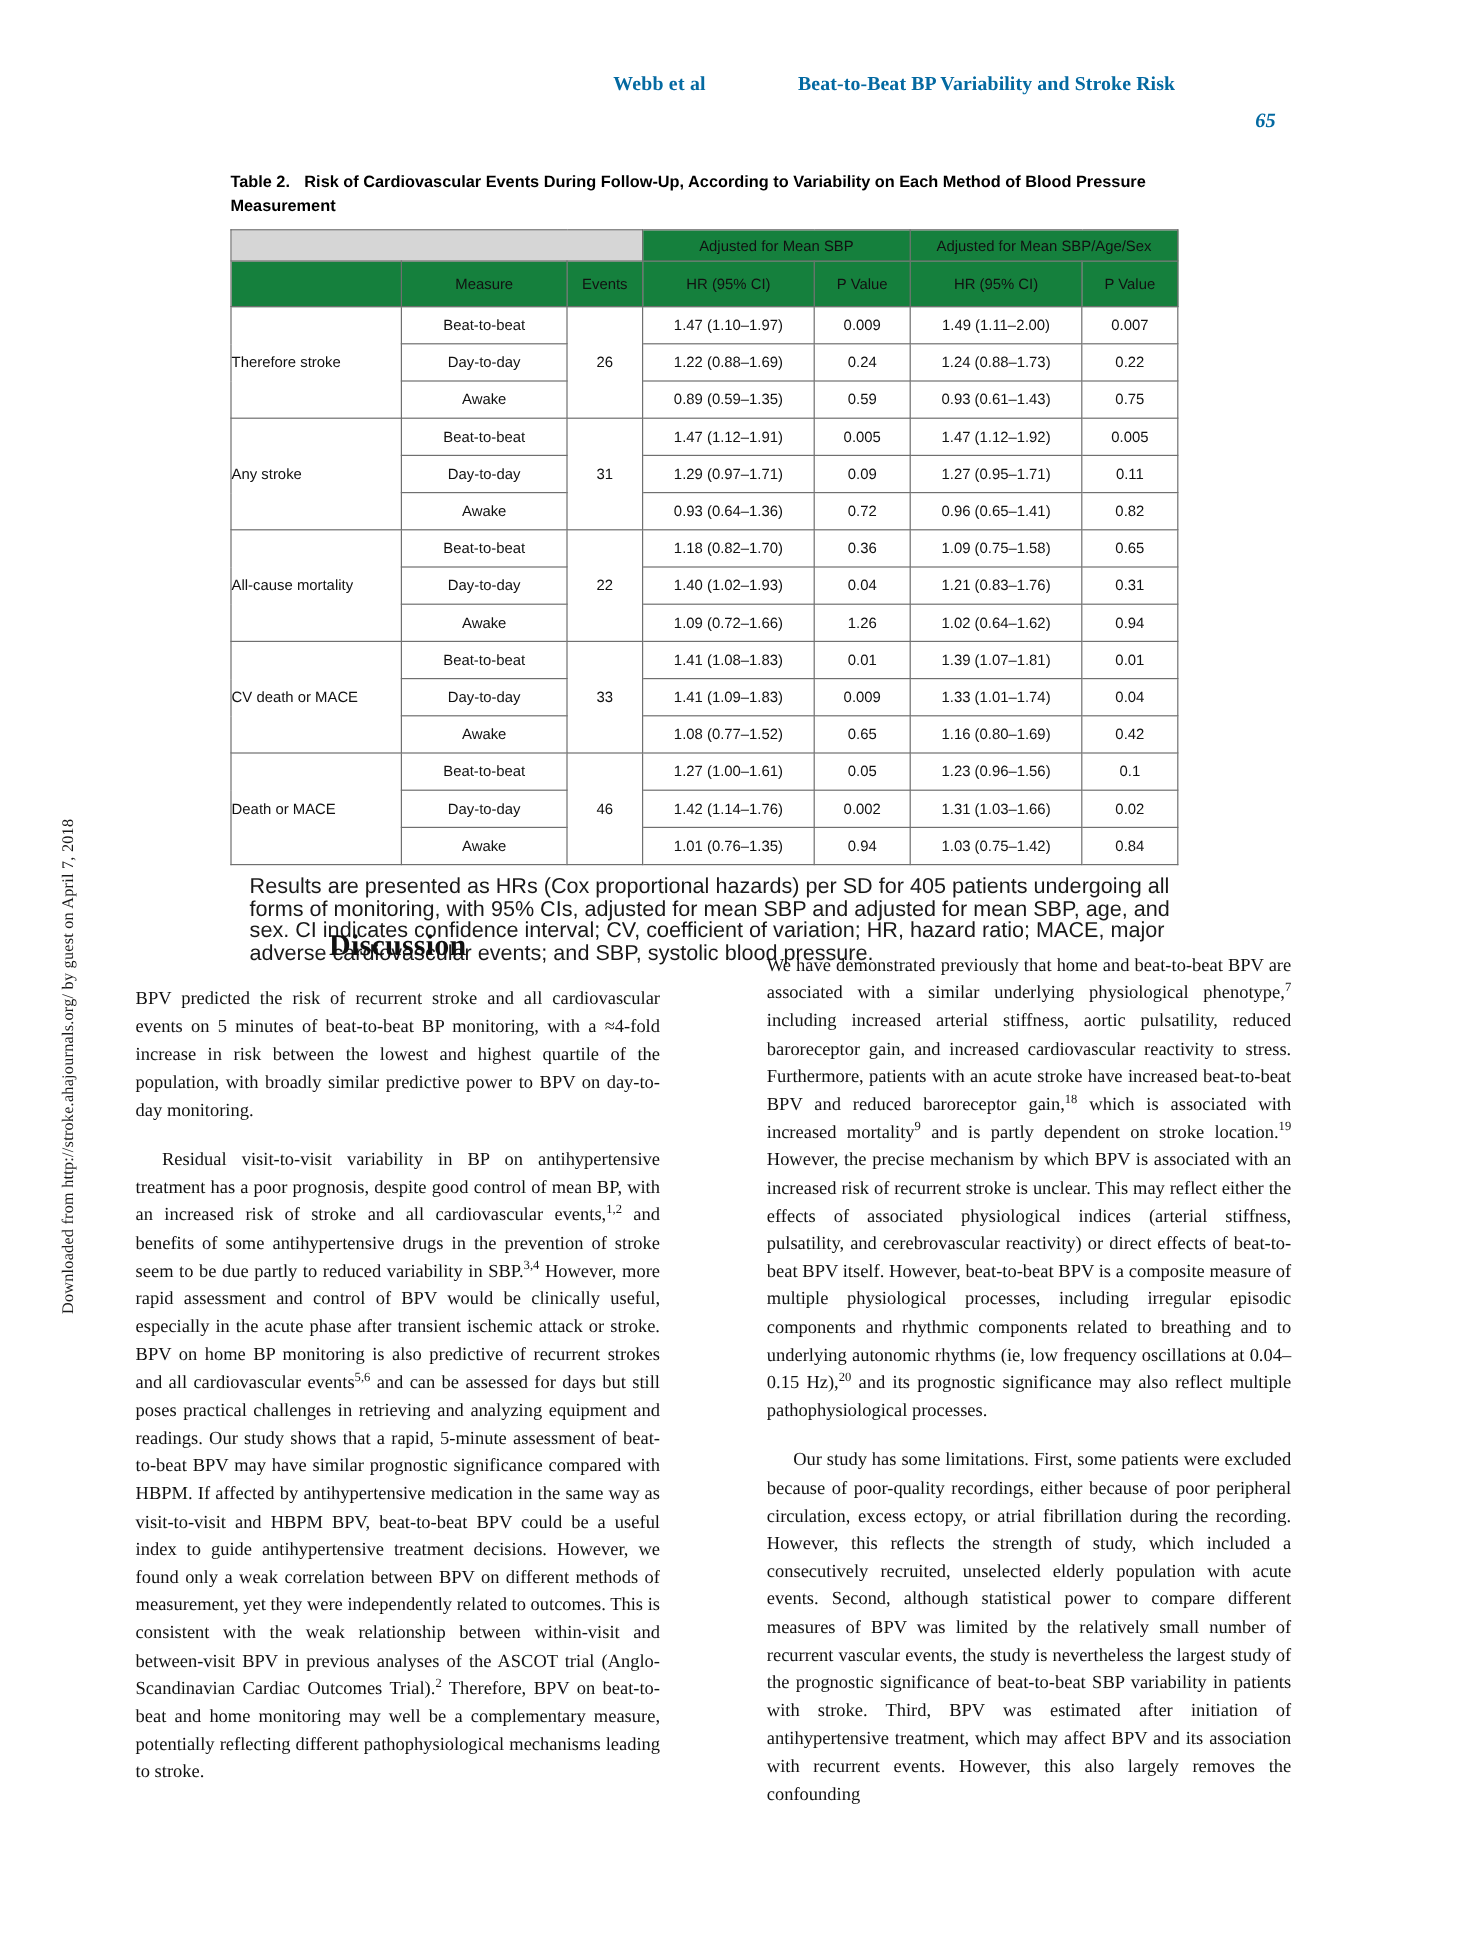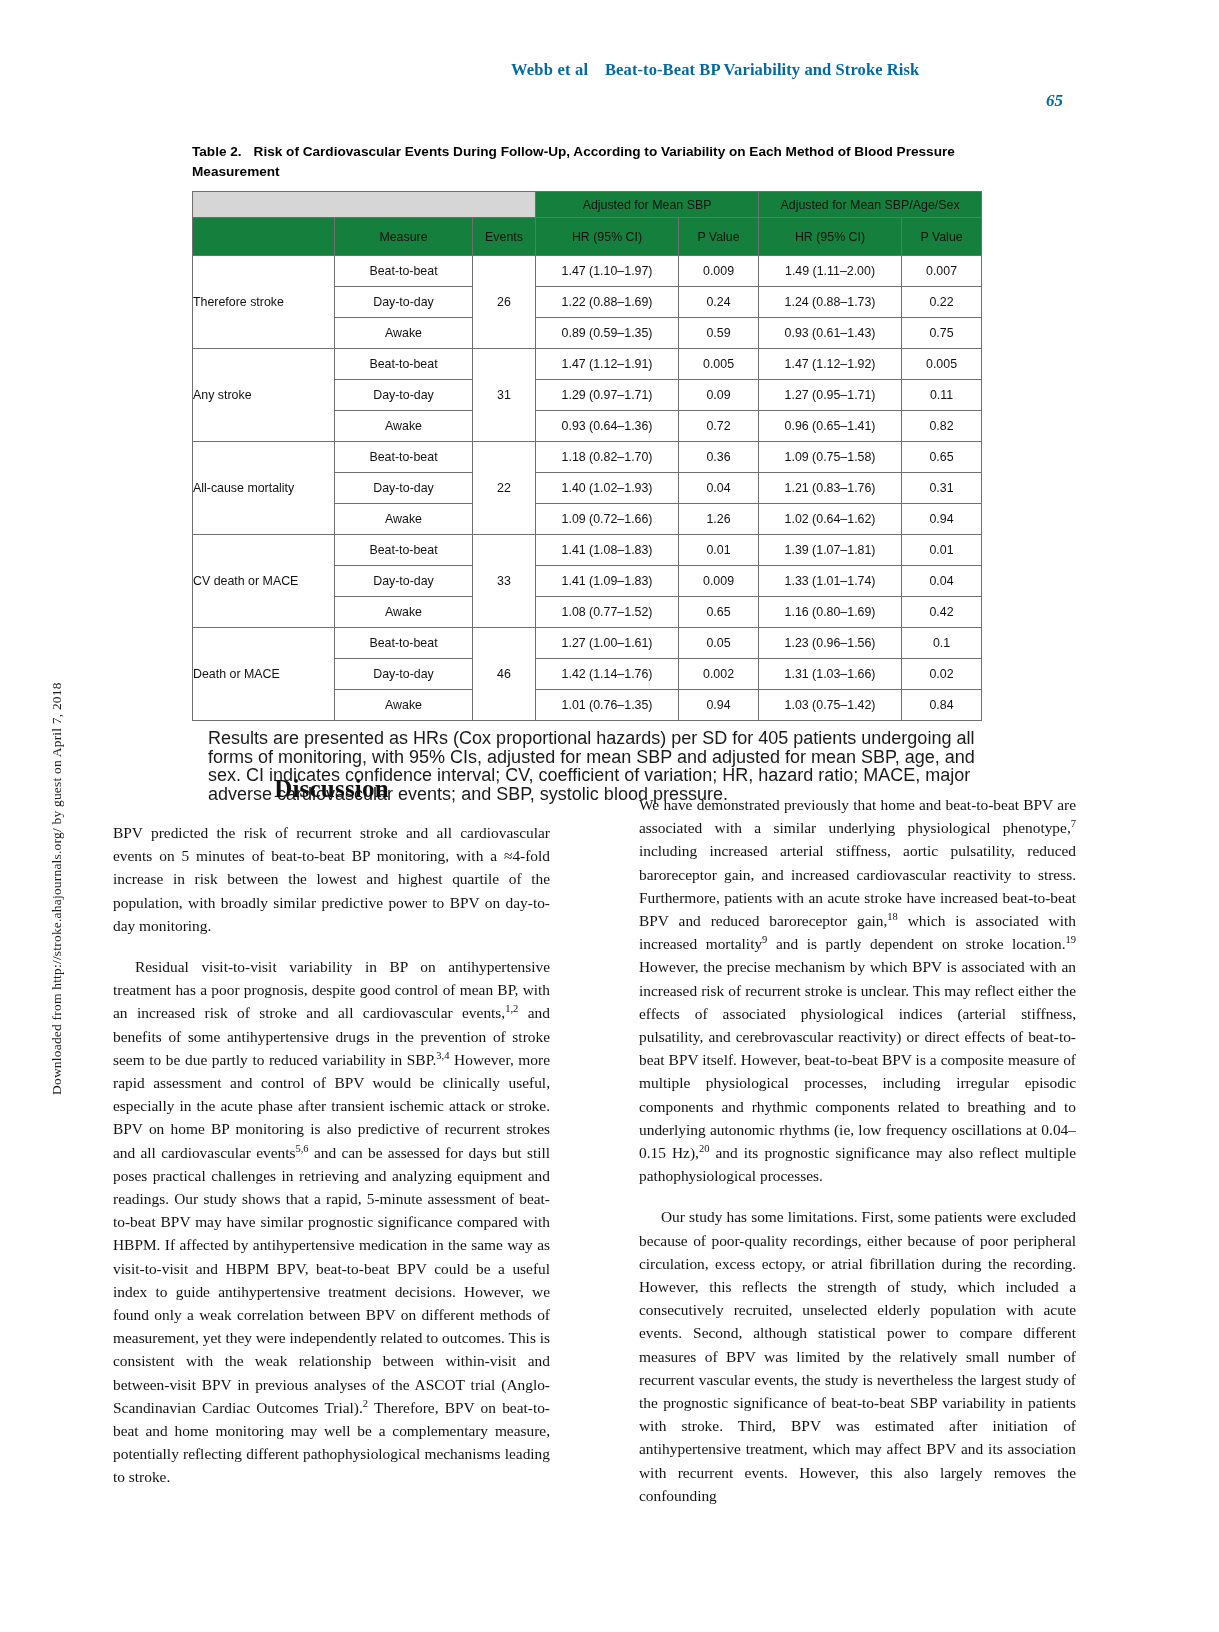--- a/index.html
+++ b/index.html
@@ -29,21 +29,21 @@
     color: #0369a1;
   }
   .runhead .authors {
     position: absolute;
     left: 511px;
     top: 0;
     letter-spacing: 0.2px;
   }
   .runhead .title {
     position: absolute;
-    left: 605px;
+    left: 665px;
     top: 0;
     letter-spacing: 0.1px;
   }
   .runhead .pageno {
     position: absolute;
     left: 1046px;
     top: 0;
     font-style: italic;
     font-size: 17px;
     margin-top: 31px;

